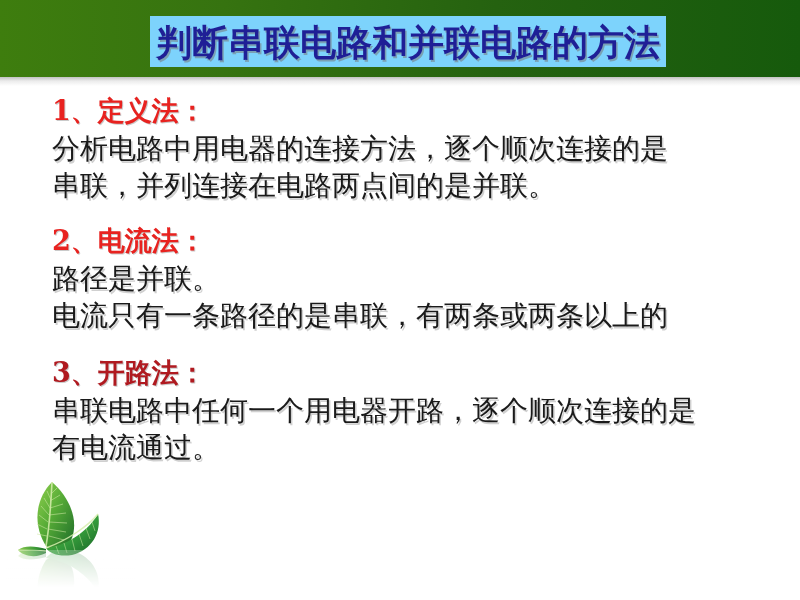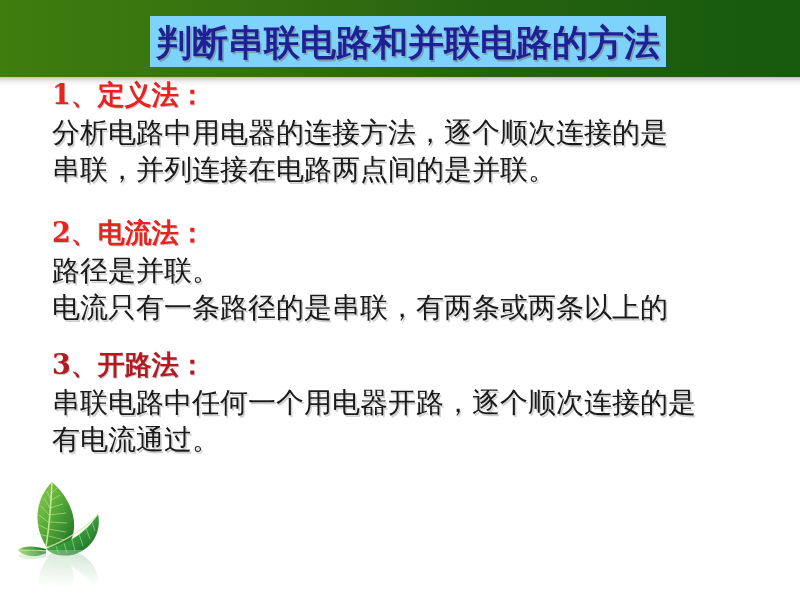--- a/index.html
+++ b/index.html
@@ -54,30 +54,30 @@
     color: #1f1f96;
     letter-spacing: 0px;
     white-space: nowrap;
     text-shadow: 1.5px 1.5px 0 rgba(120,120,120,0.55);
   }
 
   
   .content {
     position: absolute;
     left: 0;
-    top: 70px;
+    top: 86px;
     width: 800px;
     z-index: 4;
   }
   .section {
     padding-left: 52px;
     padding-right: 10px;
   }
   .section-gap-1 { margin-top: 6px; }
-  .section-gap-2 { margin-top: 26px; }
+  .section-gap-2 { margin-top: 18px; }
   .section-gap-3 { margin-top: 20px; }
 
   .sec-heading {
     font-family: "DejaVu Serif", "Liberation Serif", serif;
     font-weight: bold;
     font-size: 27px;
     line-height: 38px;
     color: #e8221f;
     white-space: nowrap;
     text-shadow: 1px 1px 0 rgba(150,150,150,0.5);

